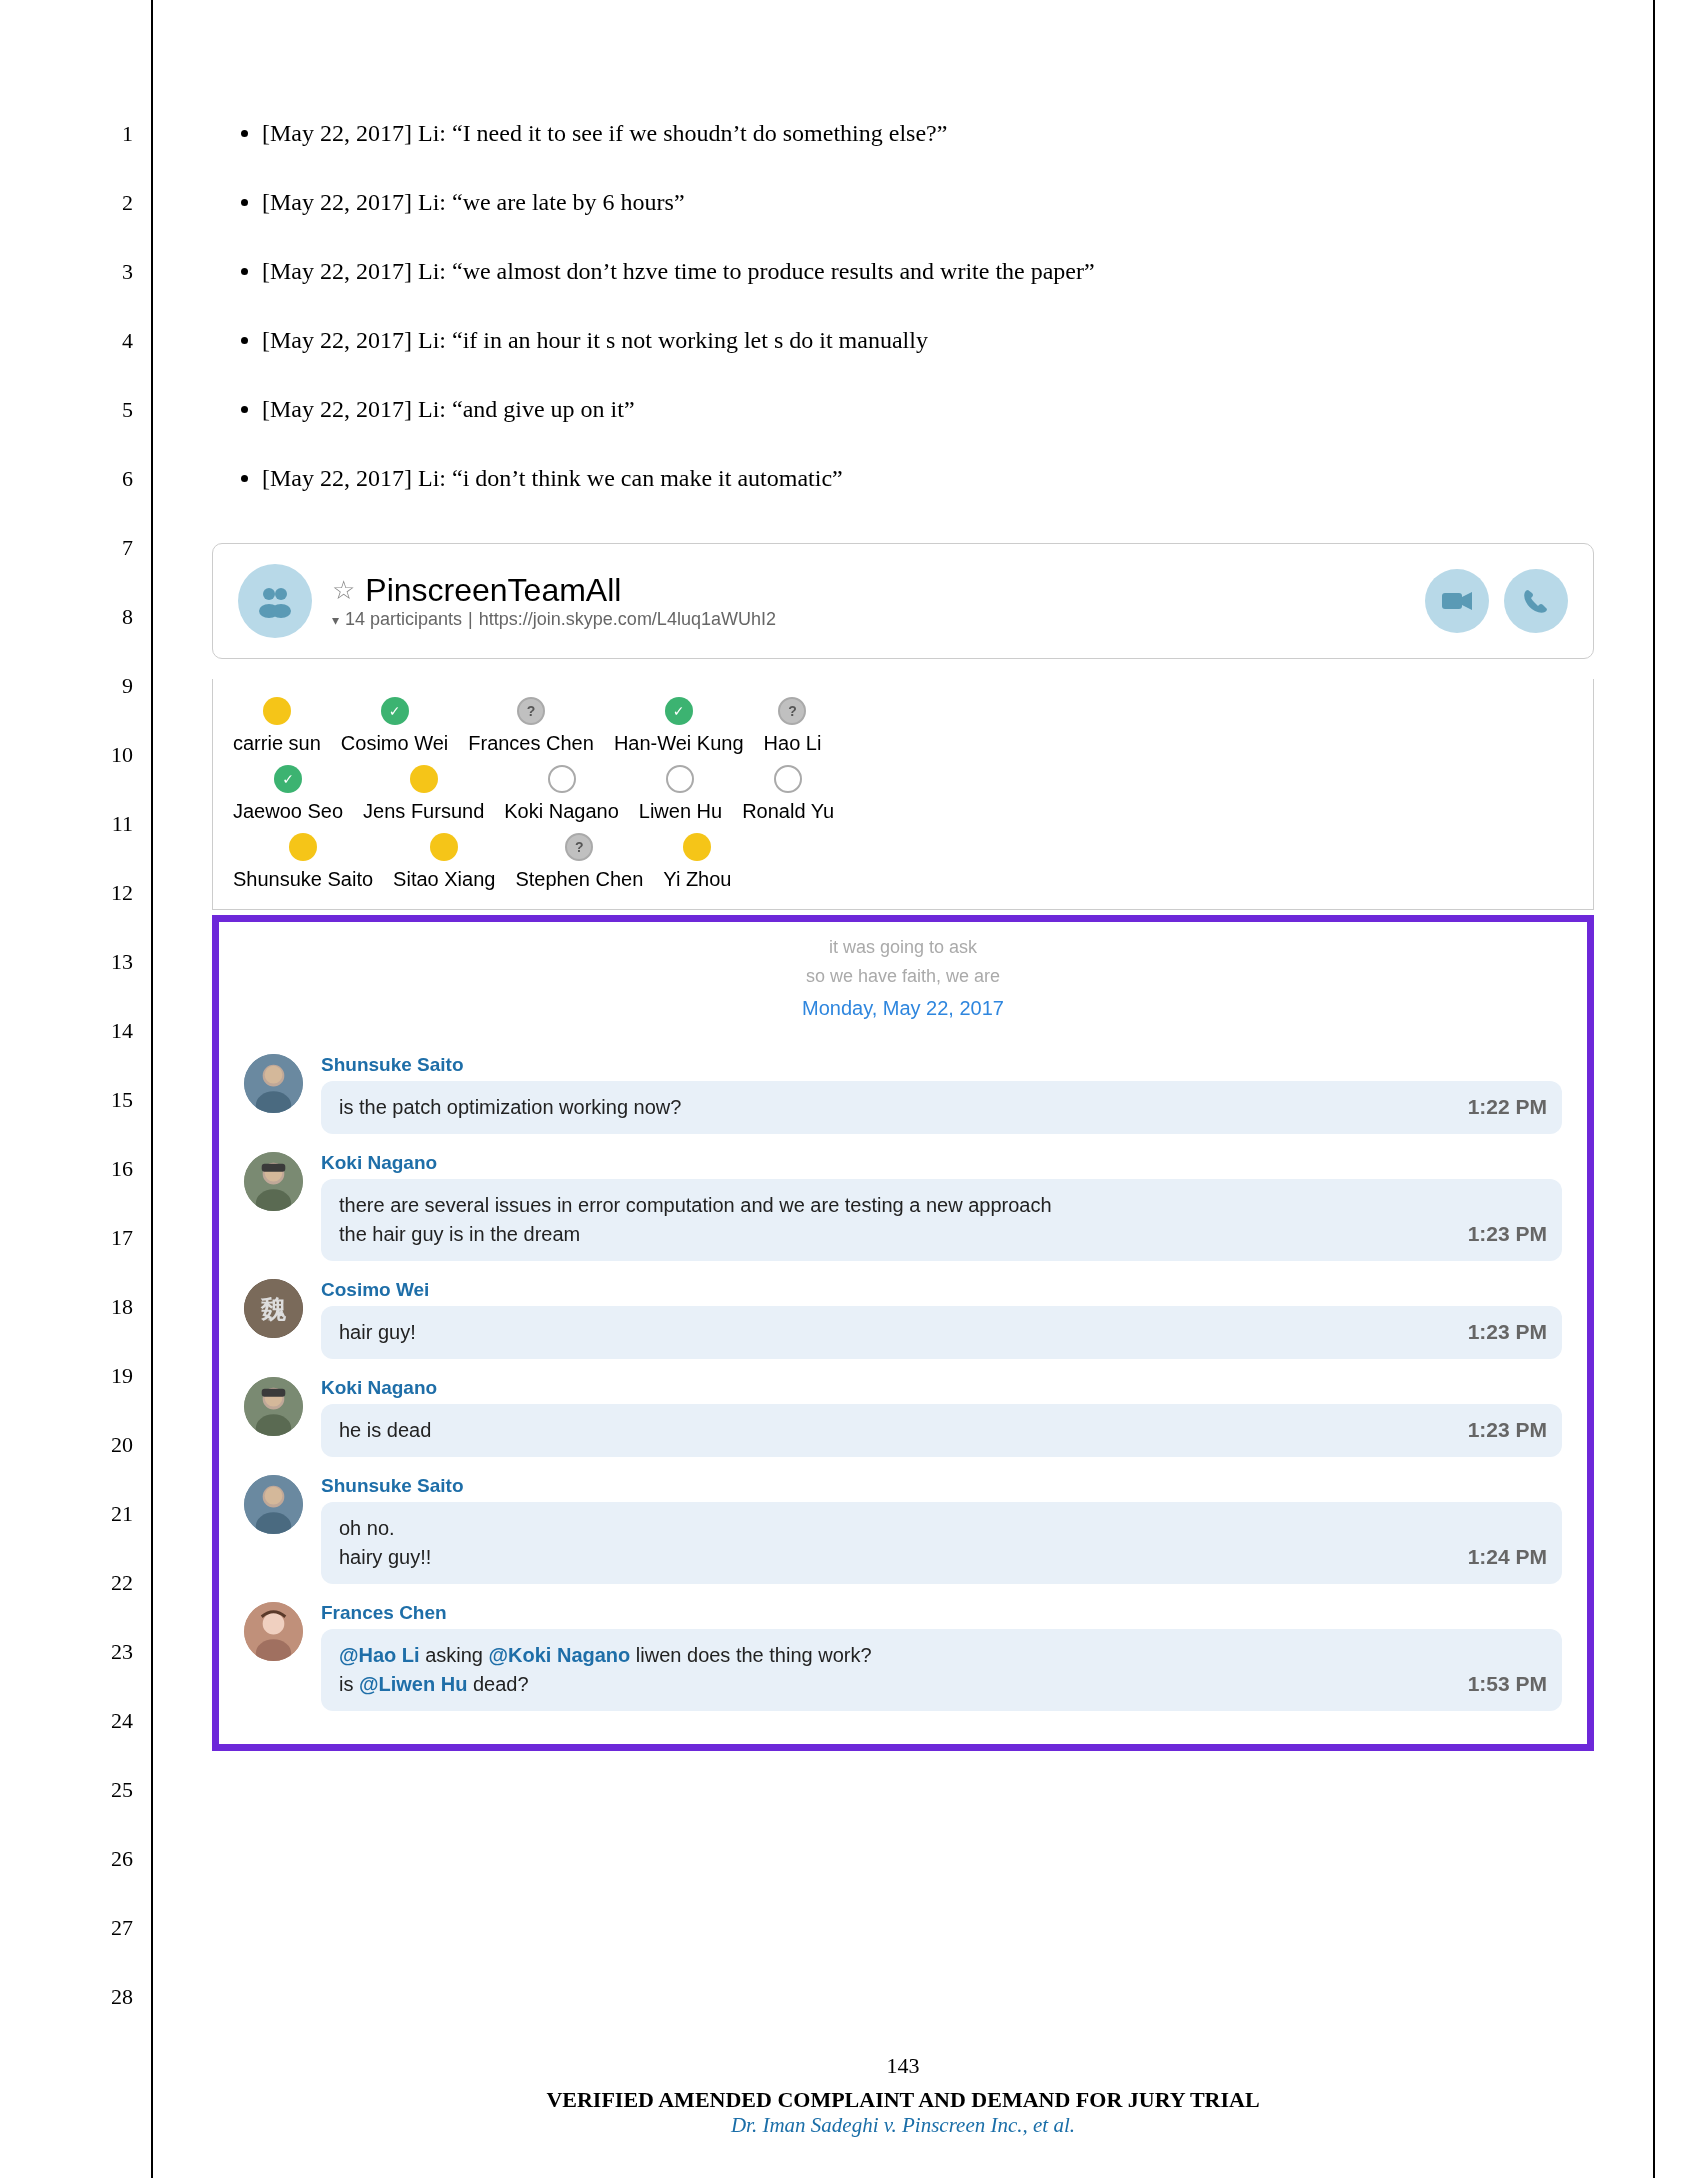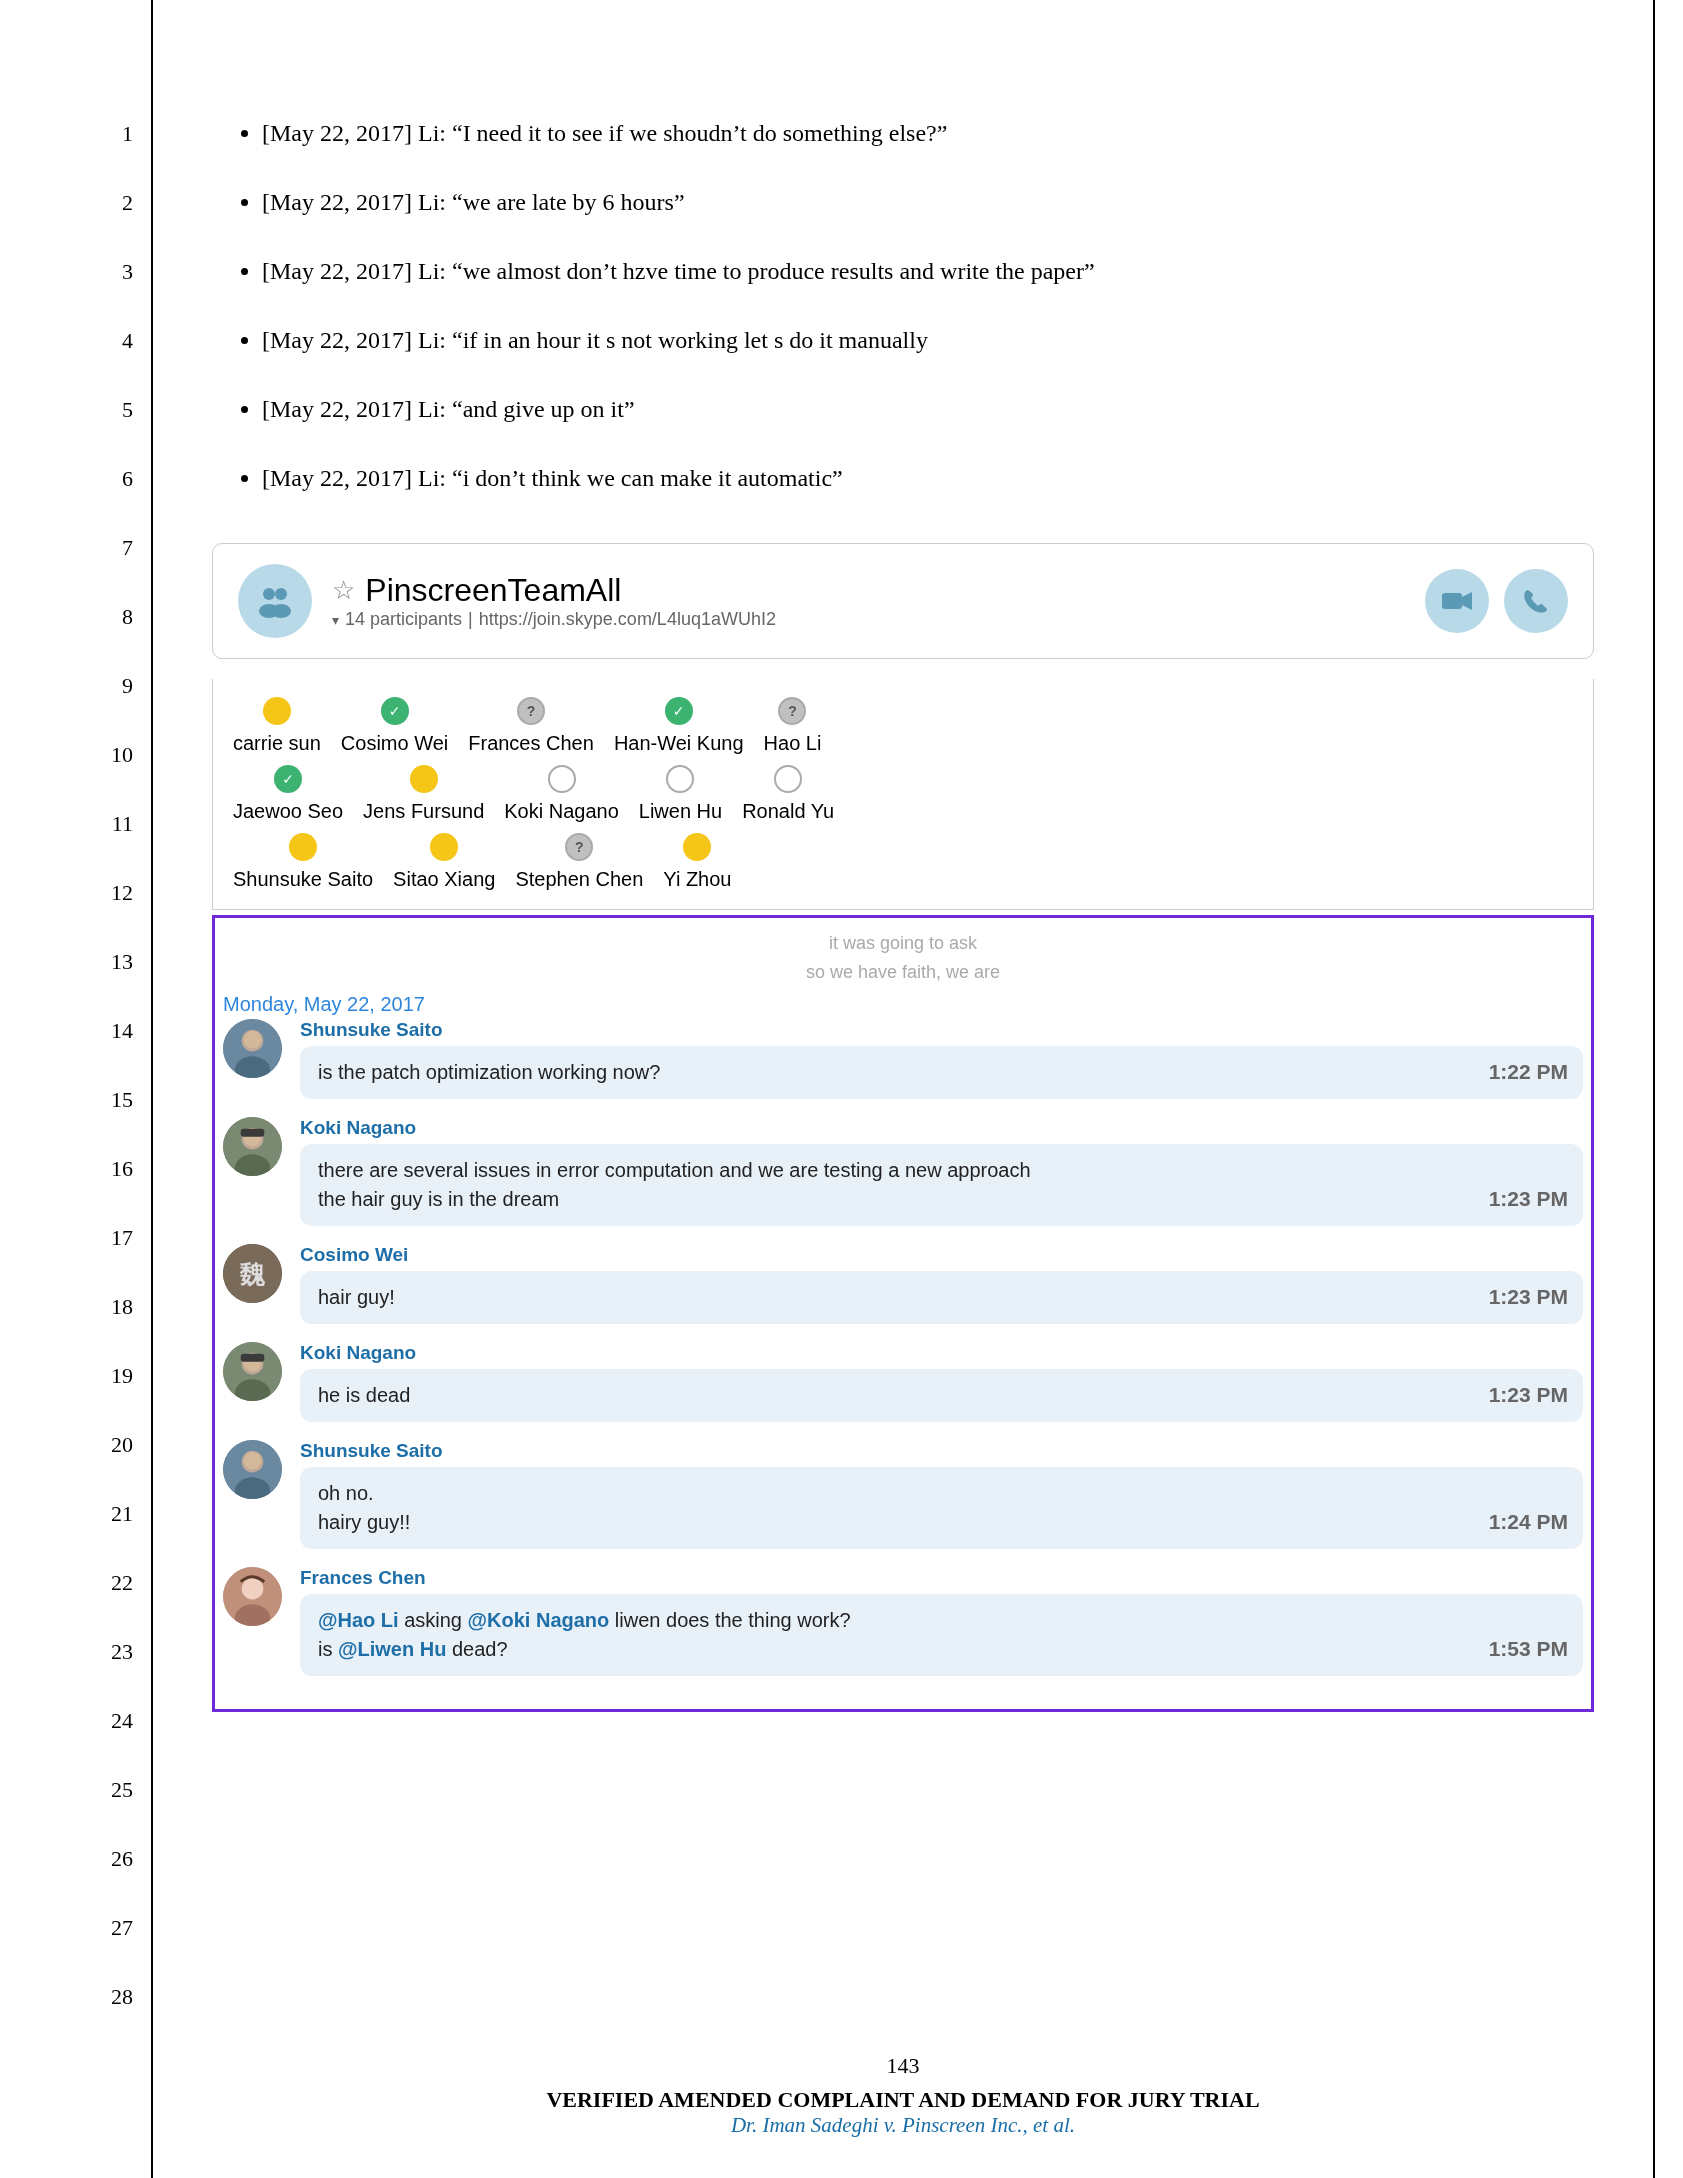--- a/index.html
+++ b/index.html
@@ -169,37 +169,38 @@
       flex-shrink: 0;
     }
 
     .status-yellow { background: #f5c518; color: #fff; }
     .status-green { background: #3cb371; color: #fff; }
     .status-question { background: #c0c0c0; color: #555; border: 2px solid #aaa; font-weight: bold; }
     .status-empty { background: #fff; border: 2px solid #aaa; }
 
     
     .chat-area {
-      border: 3px solid #6d28d9;
-      padding: 15px 8px;
+      border: 7px solid #6d28d9;
+      padding: 15px 25px;
       background: #fff;
       font-family: 'Segoe UI', Arial, sans-serif;
     }
 
     .chat-fade-text {
       font-size: 18px;
       color: #aaa;
       margin-bottom: 8px;
       text-align: center;
     }
 
     .chat-date {
+      text-align: center;
       color: #2e86de;
       font-size: 20px;
-      margin: 10px 0 3px 0;
+      margin: 10px 0 34px 0;
       font-weight: normal;
     }
 
     .chat-message-group {
       display: flex;
       align-items: flex-start;
       margin-bottom: 18px;
       gap: 18px;
     }
 

